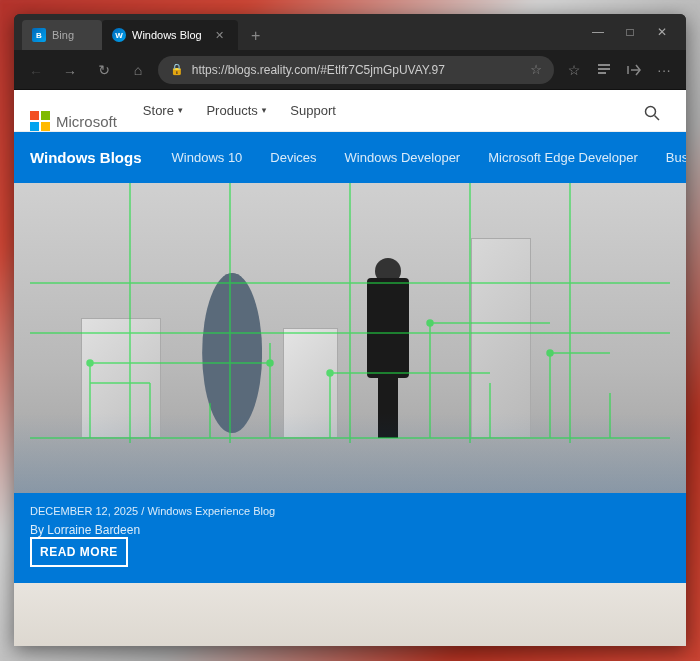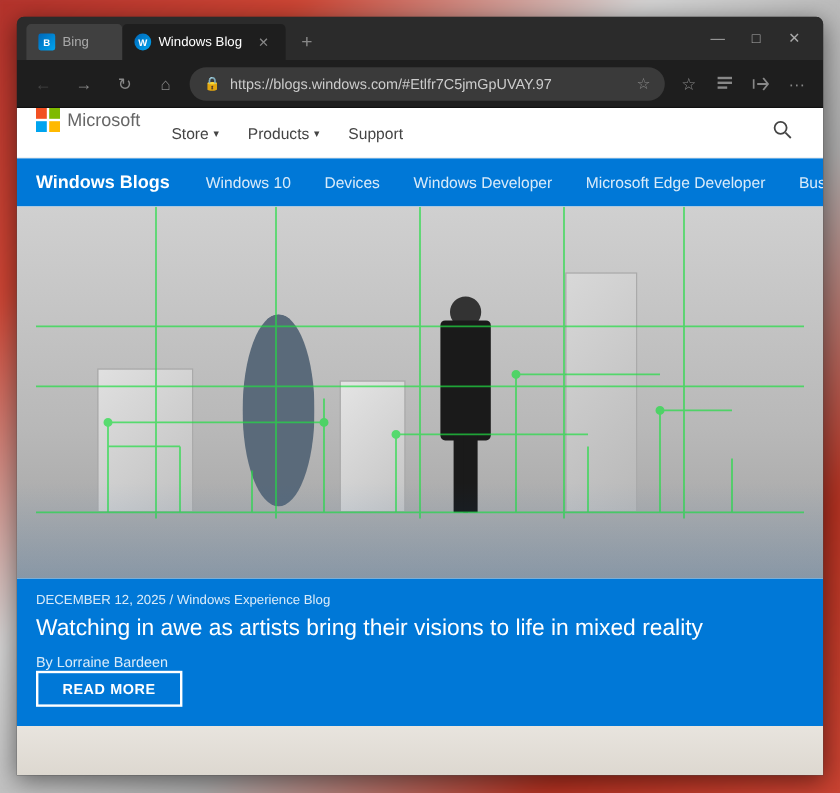--- a/index.html
+++ b/index.html
@@ -201,21 +201,21 @@
       overflow: hidden;
       display: flex;
       flex-direction: column;
     }
 
     
     .ms-header {
       height: 42px;
       background: #fff;
       display: flex;
-      align-items: flex-start;
+      align-items: flex-end;
       padding: 0 16px;
       gap: 16px;
       border-bottom: 1px solid #eee;
       flex-shrink: 0;
     }
 
     .ms-logo {
       display: flex;
       align-items: center;
       gap: 6px;
@@ -260,21 +260,21 @@
       height: 36px;
       display: flex;
       align-items: center;
       justify-content: center;
       cursor: pointer;
       color: #444;
     }
 
     
     .blogs-nav {
-      height: 40px;
+      height: 51px;
       background: #0078d7;
       display: flex;
       align-items: center;
       padding: 0 0;
       flex-shrink: 0;
     }
 
     .blogs-title {
       padding: 0 16px;
       font-size: 15px;
@@ -396,21 +396,21 @@
     }
 
     .article-author {
       font-size: 12px;
       color: rgba(255,255,255,0.85);
       margin-bottom: 0;
     }
 
     .read-more-btn {
       display: inline-block;
-      padding: 6px 20px;
+      padding: 6px 8px;
       border: 2px solid #fff;
       color: #fff;
       font-size: 12px;
       font-weight: 600;
       background: transparent;
       cursor: pointer;
       text-transform: uppercase;
       letter-spacing: 0.5px;
     }
 
@@ -488,21 +488,21 @@
   </div>
 
   <div class="address-bar-row">
     <div class="nav-btn disabled">←</div>
     <div class="nav-btn">→</div>
     <div class="nav-btn">↻</div>
     <div class="nav-btn">⌂</div>
 
     <div class="address-bar">
       <span style="color:#888;font-size:11px;">🔒</span>
-      <span class="address-text">https://blogs.windows.com/#Etlfr7C5jmGpUVAY.97</span>
+      <span class="address-text">https://blogs.reality.com/#Etlfr7C5jmGpUVAY.97</span>
       <div class="address-icons">
         <span>☆</span>
       </div>
     </div>
 
     <div class="toolbar-icons">
       <div class="toolbar-icon-btn">☆</div>
       <div class="toolbar-icon-btn">
         <svg width="14" height="14" viewBox="0 0 14 14" fill="#888">
           <rect x="1" y="1" width="12" height="2"></rect>
@@ -637,21 +637,20 @@
         <div class="hero-overlay"></div>
       </div>
     </div>
 
     <div class="article-info">
       <div class="article-meta">
         <span>DECEMBER 12, 2025</span>
         <span> / </span>
         <span>Windows Experience Blog</span>
       </div>
-      <div class="article-title">Watching in awe as artists bring their visions to life in mixed reality</div>
       <div class="article-author">By Lorraine Bardeen</div>
       <button class="read-more-btn">READ MORE</button>
     </div>
 
     <div class="bottom-preview">
 
       <div style="height:100%;background: linear-gradient(180deg, #e8e4de 0%, #ddd8d0 100%);">
       </div>
     </div>
 

